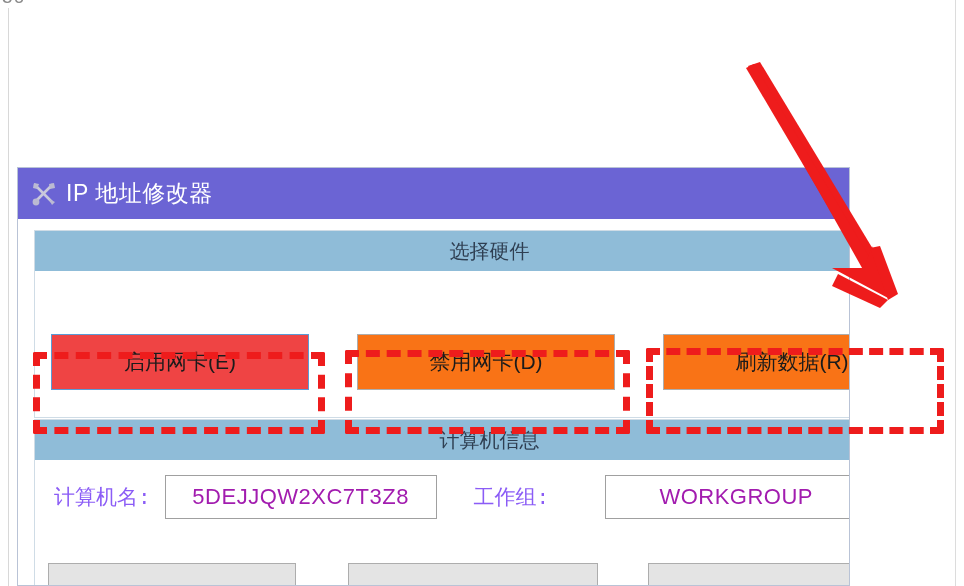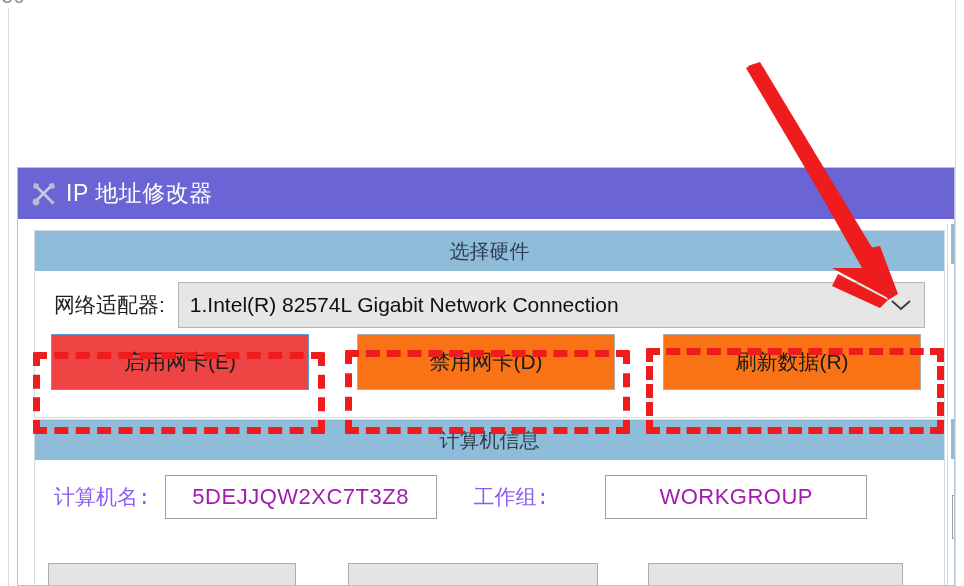--- a/index.html
+++ b/index.html
@@ -41,21 +41,21 @@
     color: #8a8a8a;
     letter-spacing: 1px;
     font-family: "Liberation Sans", sans-serif;
   }
 
   
   #app-window {
     position: absolute;
     left: 17px;
     top: 167px;
-    width: 938px;
+    width: 833px;
     height: 419px;
     background: #ffffff;
     border: 1px solid #b9c3d6;
     box-sizing: border-box;
     overflow: hidden;
   }
 
   #title-bar {
     height: 51px;
     background: #6b64d4;
@@ -335,29 +335,20 @@
     </svg>
     <div id="title-bar-text">IP 地址修改器</div>
   </div>
 
   <div id="window-body">
 
     <div class="panel" id="panel-hardware">
       <div class="panel-header">选择硬件</div>
       <div class="panel-body">
 
-        <div id="adapter-row">
-          <div id="adapter-label" class="field-label">网络适配器:</div>
-          <div id="adapter-select">
-            <div id="adapter-select-value">1.Intel(R) 82574L Gigabit Network Connection</div>
-            <svg id="adapter-chevron-icon" viewBox="0 0 22 14">
-              <polyline points="2,3 11,11 20,3" fill="none" stroke="#3a3a3a" stroke-width="1.8"></polyline>
-            </svg>
-          </div>
-        </div>
 
         <div id="hardware-buttons">
           <div class="winbtn focused" id="btn-enable-nic">
             <span>启用网卡(E)</span>
           </div>
           <div class="winbtn" id="btn-disable-nic">
             <span>禁用网卡(D)</span>
           </div>
           <div class="winbtn" id="btn-refresh">
             <span>刷新数据(R)</span>

